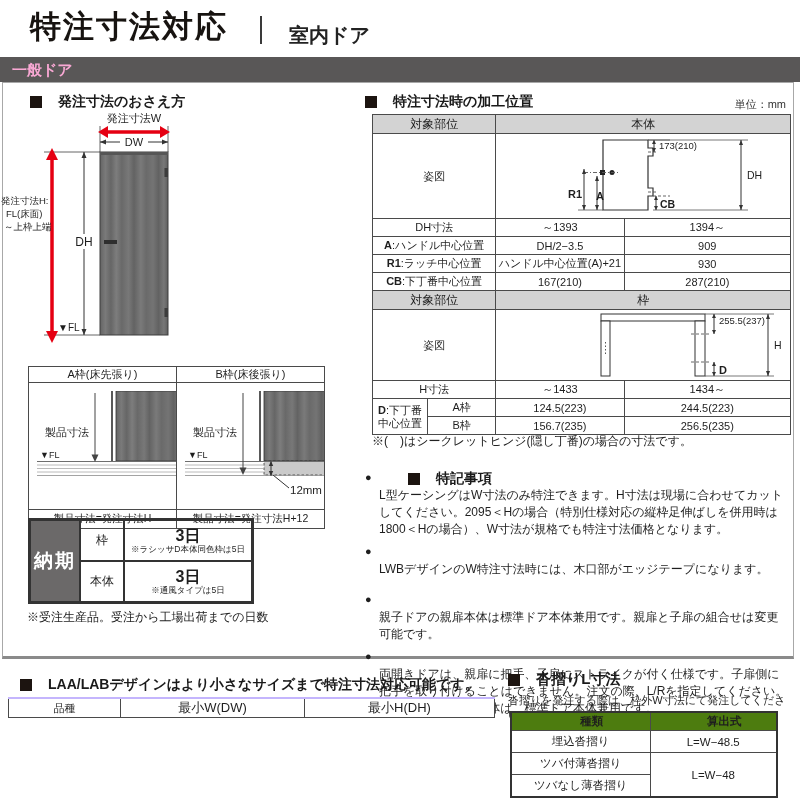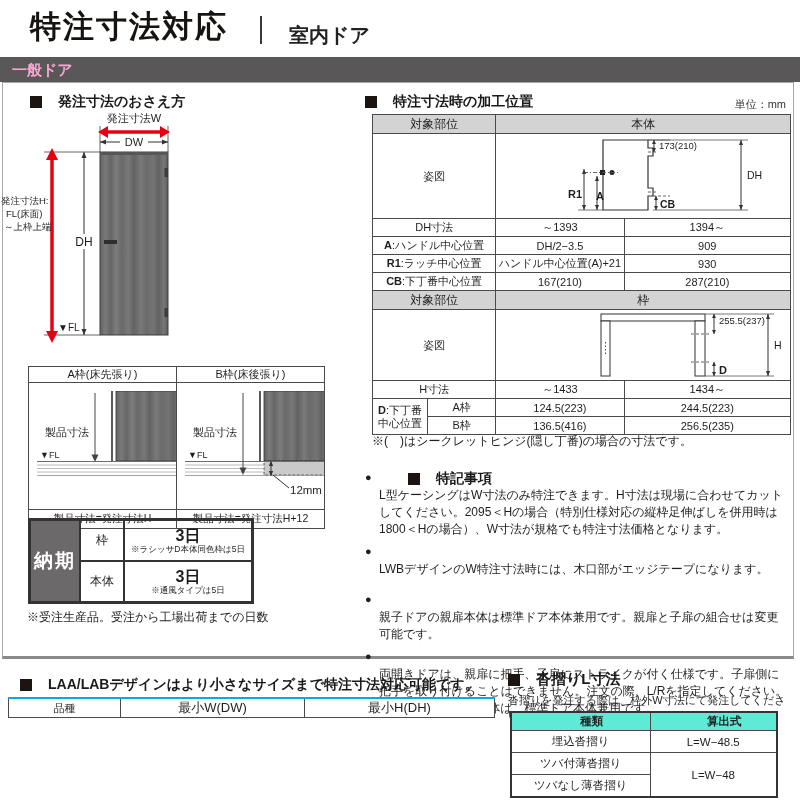--- a/index.html
+++ b/index.html
@@ -43,28 +43,28 @@
   .deliv .part{font-size:12px;height:41px;}
   .deliv .val{flex-direction:column;height:41px;}
   .deliv .days{font-size:16px;font-weight:bold;line-height:17px;}
   .deliv .note{font-size:8.5px;line-height:10px;}
   
   .bullets{width:424px;font-size:12px;line-height:1.42;color:#1e1e1e;}
   .bullet{position:relative;padding-left:14px;margin-bottom:6px;white-space:pre-line;}
   .bullet.gap{margin-bottom:14px;}
   .bullet .dot{position:absolute;left:0;top:0;font-size:11px;}
   
-  .t-laa{border-top:2px solid #0ea5e9;}
+  .t-laa{border-top:2px solid #c4b5fd;}
   .t-laa td{height:17px;}
   .t-laa tr.data td{height:23px;background:#e9e9e9;}
   .t-laa .wh{font-size:13px;font-weight:normal;}
   .t-laa tr.data .num{font-size:15px;font-weight:bold;}
   .t-laa tr.data .kind{font-size:10.5px;}
   .t-kut td{height:21px;font-size:11.5px;}
-  .t-kut tr.k-h td{height:17px;font-weight:bold;background:#5eead4;padding-left:24px;}
+  .t-kut tr.k-h td{height:17px;font-weight:bold;background:#4d7c0f;padding-left:24px;}
   svg text{font-family:"Liberation Sans", sans-serif;fill:#1e1e1e;}
 </style>
 </head>
 <body>
 
 <div id="page">
 
   <div class="abs page-title">特注寸法対応</div>
   <div class="abs title-div"></div>
   <div class="abs page-sub">室内ドア</div>
@@ -329,21 +329,21 @@
       <td rowspan="2" class="lbl" style="line-height:13px;">
         <b>D</b><span>:下丁番</span><br>
         <span>中心位置</span>
       </td>
       <td>A枠</td>
       <td>124.5(223)</td>
       <td>244.5(223)</td>
     </tr>
     <tr>
       <td>B枠</td>
-      <td>136.5(416)</td>
+      <td>156.7(235)</td>
       <td>256.5(235)</td>
     </tr>
   </tbody>
     </table>
 
   <div class="abs small-note" style="left:372px;top:433px;">※(　)はシークレットヒンジ(隠し丁番)の場合の寸法です。</div>
 
   <div class="abs sec-head" style="left:365px;top:470px;padding-left:43px;">
     <span class="marker"></span>
     <span>特記事項</span>

